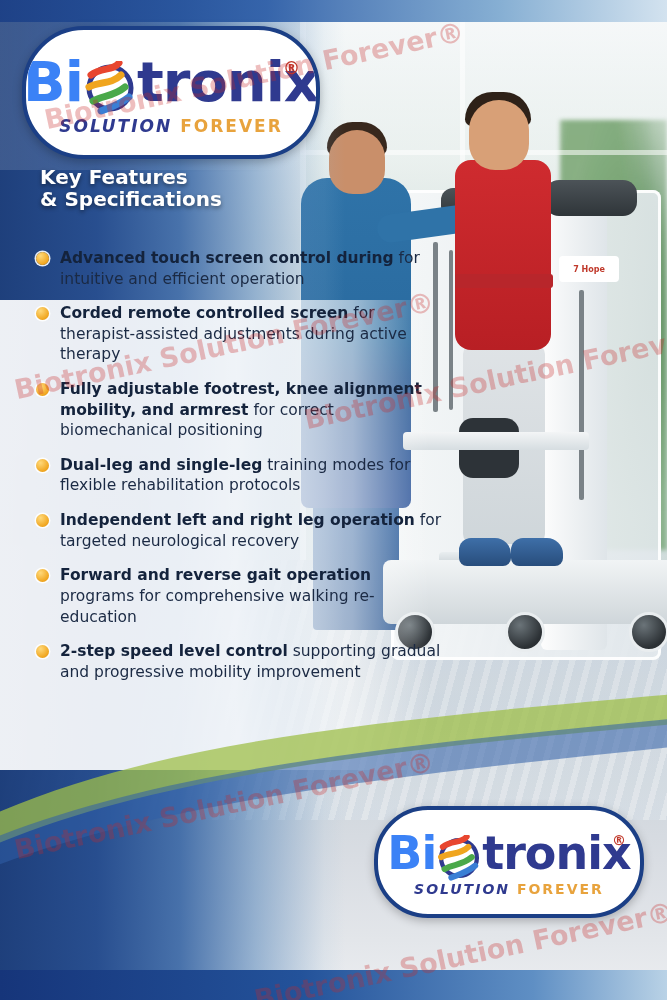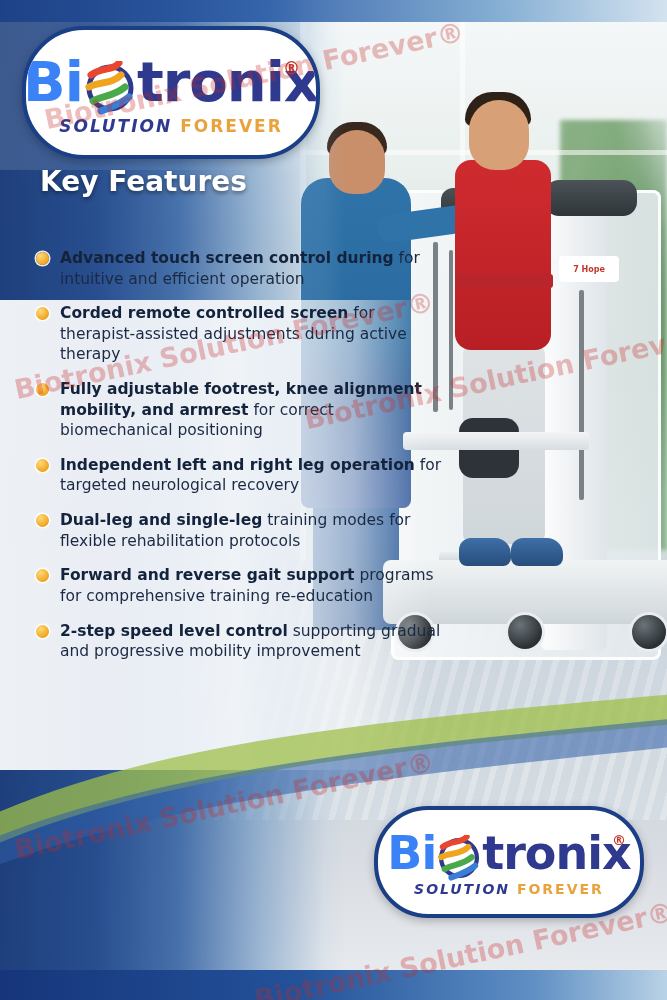--- a/index.html
+++ b/index.html
@@ -185,21 +185,21 @@
   .logo-tag .sol { color: #2f3a8f; font-style: italic; }
 
   
   .heading {
     position: absolute;
     left: 40px; top: 166px;
     width: 300px;
     color: #ffffff;
     font-family: "DejaVu Sans", sans-serif;
     font-weight: bold;
-    font-size: 28px;
+    font-size: 20px;
     line-height: 1.12;
     text-shadow: 0 2px 4px rgba(0,0,0,0.45);
   }
 
   
   .features {
     position: absolute;
     left: 34px; top: 248px;
     width: 412px;
   }
@@ -442,20 +442,21 @@
   <svg class="swoosh" viewBox="0 0 760 200">
     <path d="M0,150 C180,60 420,40 760,10 L760,40 C420,70 180,95 0,180 Z" fill="#9fbf4a" opacity="0.75"></path>
     <path d="M0,172 C190,88 430,66 760,34 L760,62 C430,96 190,120 0,200 Z" fill="#2f5fa8" opacity="0.55"></path>
   </svg>
 
   <div class="top-band"></div>
   <div class="bottom-band"></div>
 
   <div class="heading">
     <div>Key Features</div>
+    <div>&amp; Specifications</div>
   </div>
 
   <div class="features">
 
     <div class="feature">
       <span class="bullet"></span>
       <b>Advanced touch screen control during</b><span> for intuitive and efficient operation</span>
     </div>
 
     <div class="feature">
@@ -463,31 +464,31 @@
       <b>Corded remote controlled screen</b><span> for therapist-assisted adjustments during active therapy</span>
     </div>
 
     <div class="feature">
       <span class="bullet"></span>
       <b>Fully adjustable footrest, knee alignment mobility, and armrest</b><span> for correct biomechanical positioning</span>
     </div>
 
     <div class="feature">
       <span class="bullet"></span>
+      <b>Dual-leg and single-leg</b><span> training modes for flexible rehabilitation protocols</span>
+    </div>
+
+    <div class="feature">
+      <span class="bullet"></span>
       <b>Independent left and right leg operation</b><span> for targeted neurological recovery</span>
     </div>
 
     <div class="feature">
       <span class="bullet"></span>
-      <b>Dual-leg and single-leg</b><span> training modes for flexible rehabilitation protocols</span>
-    </div>
-
-    <div class="feature">
-      <span class="bullet"></span>
-      <b>Forward and reverse gait support</b><span> programs for comprehensive training re-education</span>
+      <b>Forward and reverse gait operation</b><span> programs for comprehensive walking re-education</span>
     </div>
 
     <div class="feature">
       <span class="bullet"></span>
       <b>2-step speed level control</b><span> supporting gradual and progressive mobility improvement</span>
     </div>
 
   </div>
 
   <div class="logo-top">

